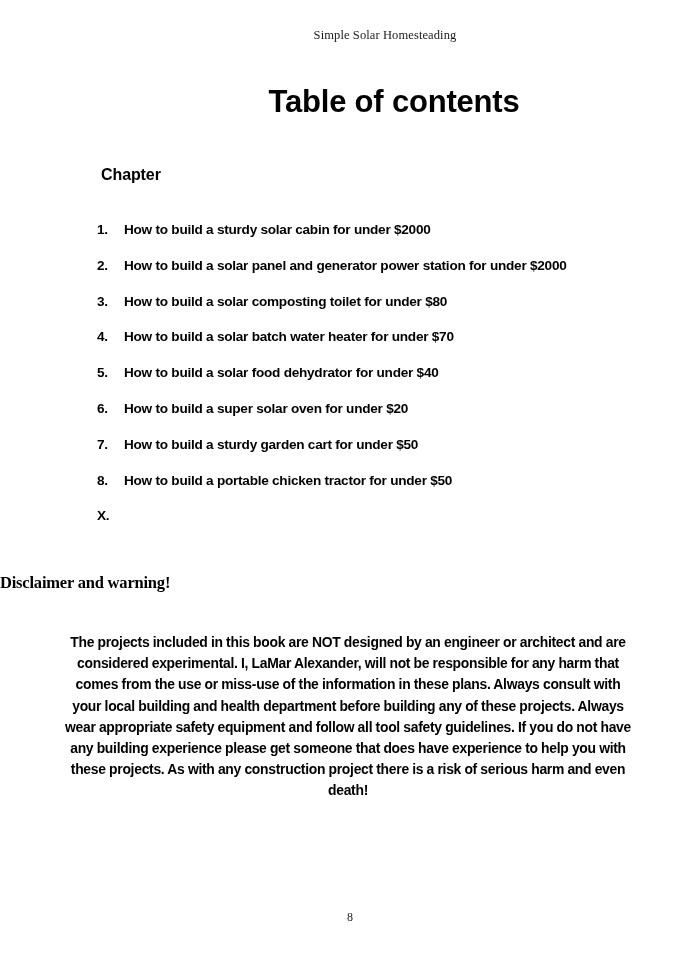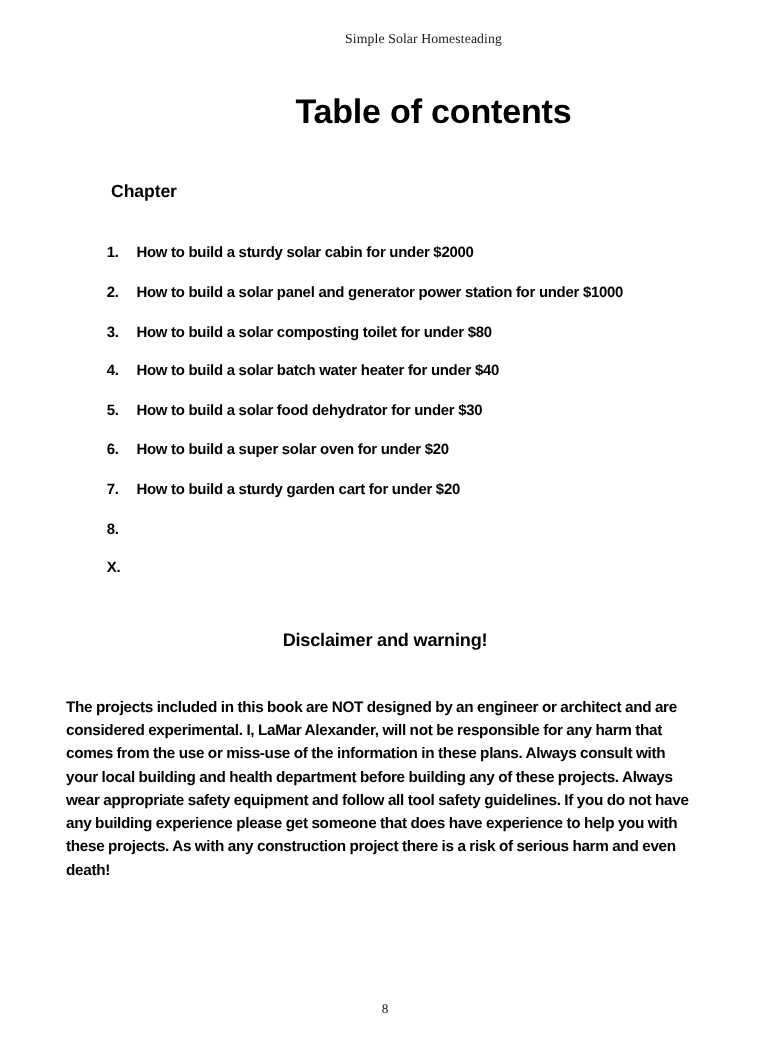--- a/index.html
+++ b/index.html
@@ -88,36 +88,37 @@
   .toc-text {
     flex: 1 1 auto;
   }
 
   
   .disclaimer-heading {
     position: absolute;
     top: 559px;
     left: 0;
     width: 700px;
-    text-align: center;
+    text-align: left;
     font-size: 16.5px;
     font-weight: bold;
     letter-spacing: -0.2px;
+    font-family: Liberation Serif, serif;
   }
 
   .disclaimer-body {
     position: absolute;
     top: 618px;
     left: 60px;
     width: 576px;
     font-size: 13.9px;
     font-weight: bold;
     line-height: 21.2px;
     letter-spacing: -0.28px;
-    text-align: left;
+    text-align: center;
     word-spacing: -0.2px;
   }
 
   
   .page-number {
     position: absolute;
     top: 910px;
     left: 0;
     width: 700px;
     text-align: center;
@@ -137,44 +138,45 @@
 
   <div class="chapter-label">Chapter</div>
 
   <ul class="toc-list">
     <li class="toc-item">
       <span class="toc-marker">1.</span>
       <span class="toc-text">How to build a sturdy solar cabin for under $2000</span>
     </li>
     <li class="toc-item">
       <span class="toc-marker">2.</span>
-      <span class="toc-text">How to build a solar panel and generator power station for under $1000</span>
+      <span class="toc-text">How to build a solar panel and generator power station for under $2000</span>
     </li>
     <li class="toc-item">
       <span class="toc-marker">3.</span>
       <span class="toc-text">How to build a solar composting toilet for under $80</span>
     </li>
     <li class="toc-item">
       <span class="toc-marker">4.</span>
-      <span class="toc-text">How to build a solar batch water heater for under $40</span>
+      <span class="toc-text">How to build a solar batch water heater for under $70</span>
     </li>
     <li class="toc-item">
       <span class="toc-marker">5.</span>
-      <span class="toc-text">How to build a solar food dehydrator for under $30</span>
+      <span class="toc-text">How to build a solar food dehydrator for under $40</span>
     </li>
     <li class="toc-item">
       <span class="toc-marker">6.</span>
       <span class="toc-text">How to build a super solar oven for under $20</span>
     </li>
     <li class="toc-item">
       <span class="toc-marker">7.</span>
-      <span class="toc-text">How to build a sturdy garden cart for under $20</span>
+      <span class="toc-text">How to build a sturdy garden cart for under $50</span>
     </li>
     <li class="toc-item">
       <span class="toc-marker">8.</span>
+      <span class="toc-text">How to build a portable chicken tractor for under $50</span>
     </li>
     <li class="toc-item">
       <span class="toc-marker">X.</span>
     </li>
   </ul>
 
   <h2 class="disclaimer-heading">Disclaimer and warning!</h2>
 
   <p class="disclaimer-body">The projects included in this book are NOT designed by an engineer or architect and are considered experimental. I, LaMar Alexander, will not be responsible for any harm that comes from the use or miss-use of the information in these plans. Always consult with your local building and health department before building any of these projects. Always wear appropriate safety equipment and follow all tool safety guidelines. If you do not have any building experience please get someone that does have experience to help you with these projects. As with any construction project there is a risk of serious harm and even death!</p>
 

